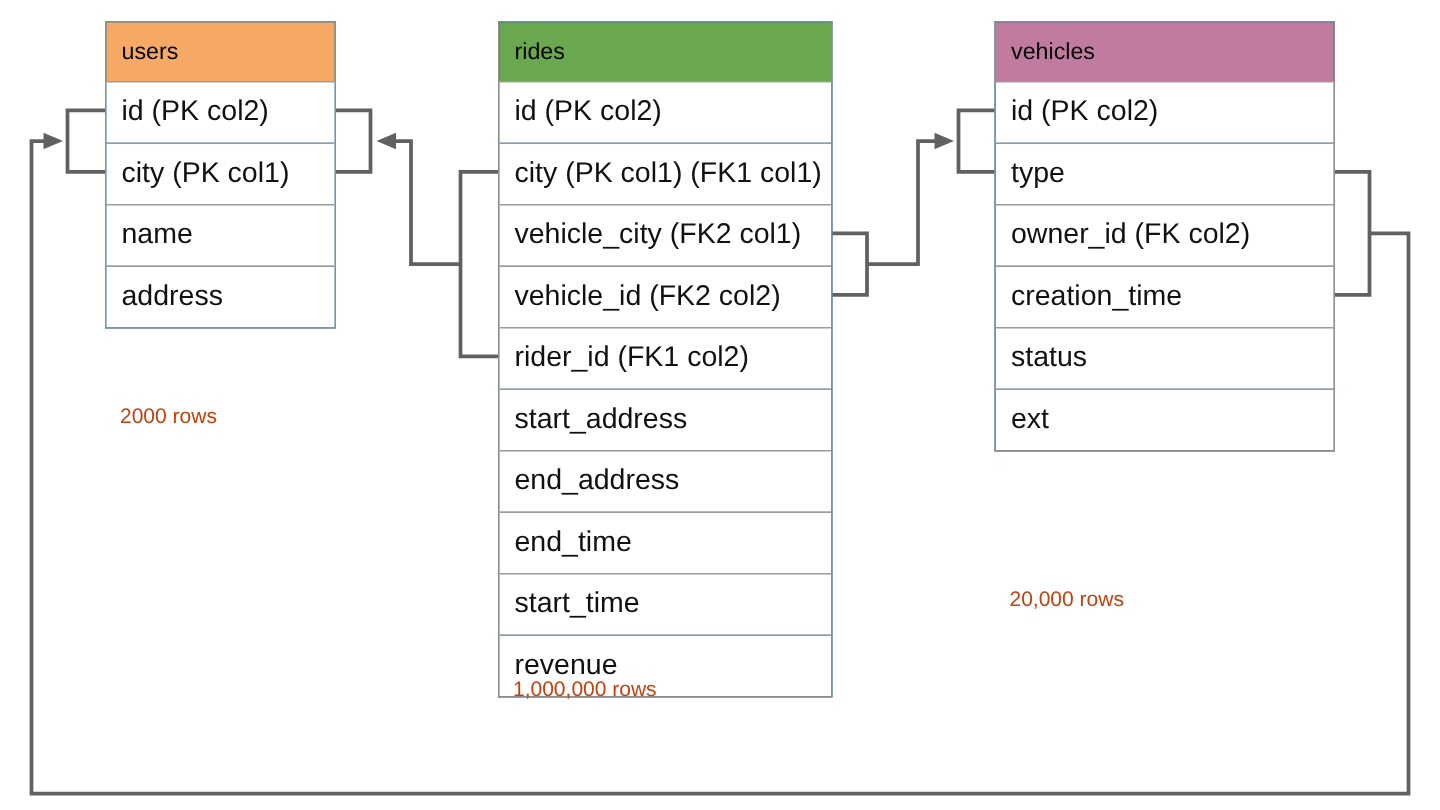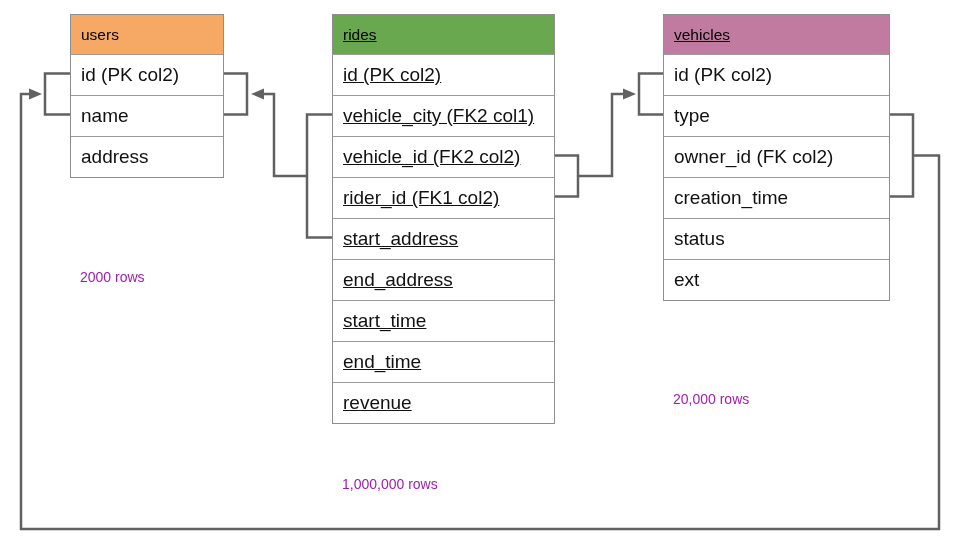--- a/index.html
+++ b/index.html
@@ -42,30 +42,30 @@
     height: 41px;
     line-height: 40px;
     padding-left: 10px;
     font-size: 19px;
     border-top: 1px solid #9b9b9b;
     box-sizing: border-box;
     background: #ffffff;
     white-space: nowrap;
   }
   #t-users    { left: 70px;  top: 14px; width: 152px; }
-  #t-rides    { left: 332px; top: 14px; width: 221px; text-decoration: underline; }
+  #t-rides    { left: 332px; top: 14px; width: 221px; }
   #t-vehicles { left: 663px; top: 14px; width: 225px; }
   .caption {
     position: absolute;
     z-index: 2;
     font-size: 14px;
-    color: #a21caf;
+    color: #c2410c;
   }
   #c-users    { left: 80px;  top: 269px; }
-  #c-rides    { left: 342px; top: 476px; }
+  #c-rides    { left: 342px; top: 451px; }
   #c-vehicles { left: 673px; top: 353px; margin-top: 38px; }
   .connectors polyline {
     fill: none;
     stroke: #616161;
     stroke-width: 2.5;
   }
   .connectors polygon {
     fill: #616161;
     stroke: none;
   }
@@ -95,41 +95,43 @@
       <polyline points="888,114.5 913,114.5 913,196.5 888,196.5"></polyline>
       <polyline points="70,73.5 45,73.5 45,114.5 70,114.5"></polyline>
       <polyline points="913,155.5 939,155.5 939,529 21,529 21,94 30,94"></polyline>
       <polygon points="42,94 29,88.5 29,99.5"></polygon>
     </g>
   </svg>
 
   <div class="db-table" id="t-users">
     <div class="thead" style="background-color: rgb(246, 169, 100);">users</div>
     <div class="trow">id (PK col2)</div>
+    <div class="trow">city (PK col1)</div>
     <div class="trow">name</div>
     <div class="trow">address</div>
   </div>
   <div class="caption" id="c-users">2000 rows</div>
 
   <div class="db-table" id="t-rides">
     <div class="thead" style="background-color: rgb(106, 168, 79);">rides</div>
     <div class="trow">id (PK col2)</div>
+    <div class="trow">city (PK col1) (FK1 col1)</div>
     <div class="trow">vehicle_city (FK2 col1)</div>
     <div class="trow">vehicle_id (FK2 col2)</div>
     <div class="trow">rider_id (FK1 col2)</div>
     <div class="trow">start_address</div>
     <div class="trow">end_address</div>
+    <div class="trow">end_time</div>
     <div class="trow">start_time</div>
-    <div class="trow">end_time</div>
     <div class="trow">revenue</div>
   </div>
   <div class="caption" id="c-rides">1,000,000 rows</div>
 
   <div class="db-table" id="t-vehicles">
-    <div class="thead" style="background-color: rgb(194, 123, 160); text-decoration: underline;">vehicles</div>
+    <div class="thead" style="background-color: rgb(194, 123, 160);">vehicles</div>
     <div class="trow">id (PK col2)</div>
     <div class="trow">type</div>
     <div class="trow">owner_id (FK col2)</div>
     <div class="trow">creation_time</div>
     <div class="trow">status</div>
     <div class="trow">ext</div>
   </div>
   <div class="caption" id="c-vehicles">20,000 rows</div>
 
 </div>

